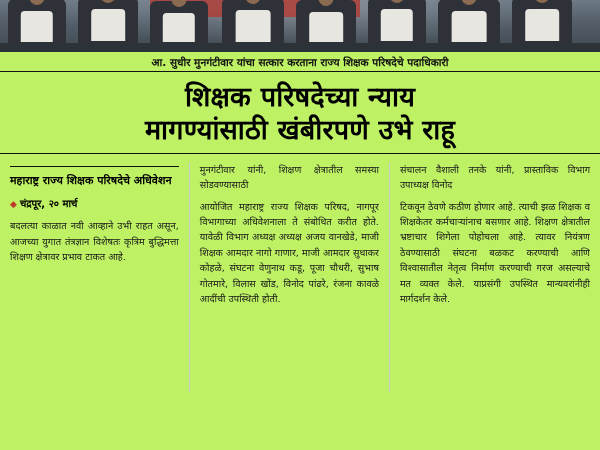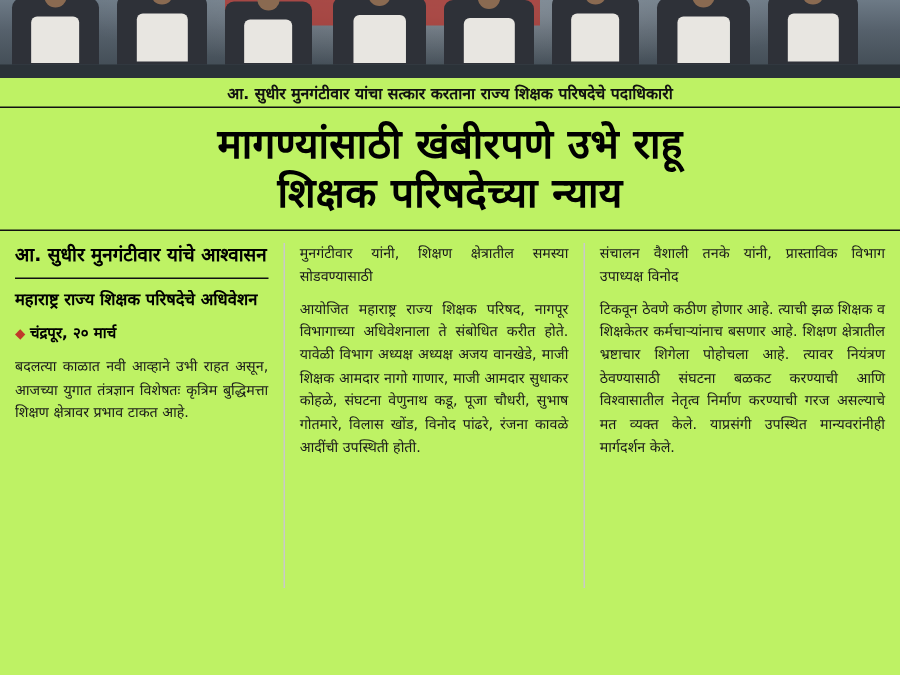--- a/index.html
+++ b/index.html
@@ -210,28 +210,27 @@
     <div class="person" style="left:512px;width:60px;height:46px;">
       <div class="head"></div>
       <div class="shirt"></div>
     </div>
     <div class="floor"></div>
   </div>
 
   <div class="caption">आ. सुधीर मुनगंटीवार यांचा सत्कार करताना राज्य शिक्षक परिषदेचे पदाधिकारी</div>
 
   <div class="headline">
+    <div class="h-line">शिक्षक परिषदेच्या न्याय</div>
     <div class="h-line">मागण्यांसाठी खंबीरपणे उभे राहू</div>
-    <div class="h-line">शिक्षक परिषदेच्या न्याय</div>
   </div>
 
   <div class="columns">
 
     <div class="col col1">
-      <div class="kicker">आ. सुधीर मुनगंटीवार यांचे आश्वासन</div>
       <div class="subhead-rule"></div>
       <div class="subhead">महाराष्ट्र राज्य शिक्षक परिषदेचे अधिवेशन</div>
       <div class="dateline">
         <span class="bullet">◆</span><span>चंद्रपूर, २० मार्च</span>
       </div>
       <p class="para">बदलत्या काळात नवी आव्हाने उभी राहत असून, आजच्या युगात तंत्रज्ञान विशेषतः कृत्रिम बुद्धिमत्ता शिक्षण क्षेत्रावर प्रभाव टाकत आहे.</p>
     </div>
 
     <div class="col col2">
       <p class="para">मुनगंटीवार यांनी, शिक्षण क्षेत्रातील समस्या सोडवण्यासाठी</p>

